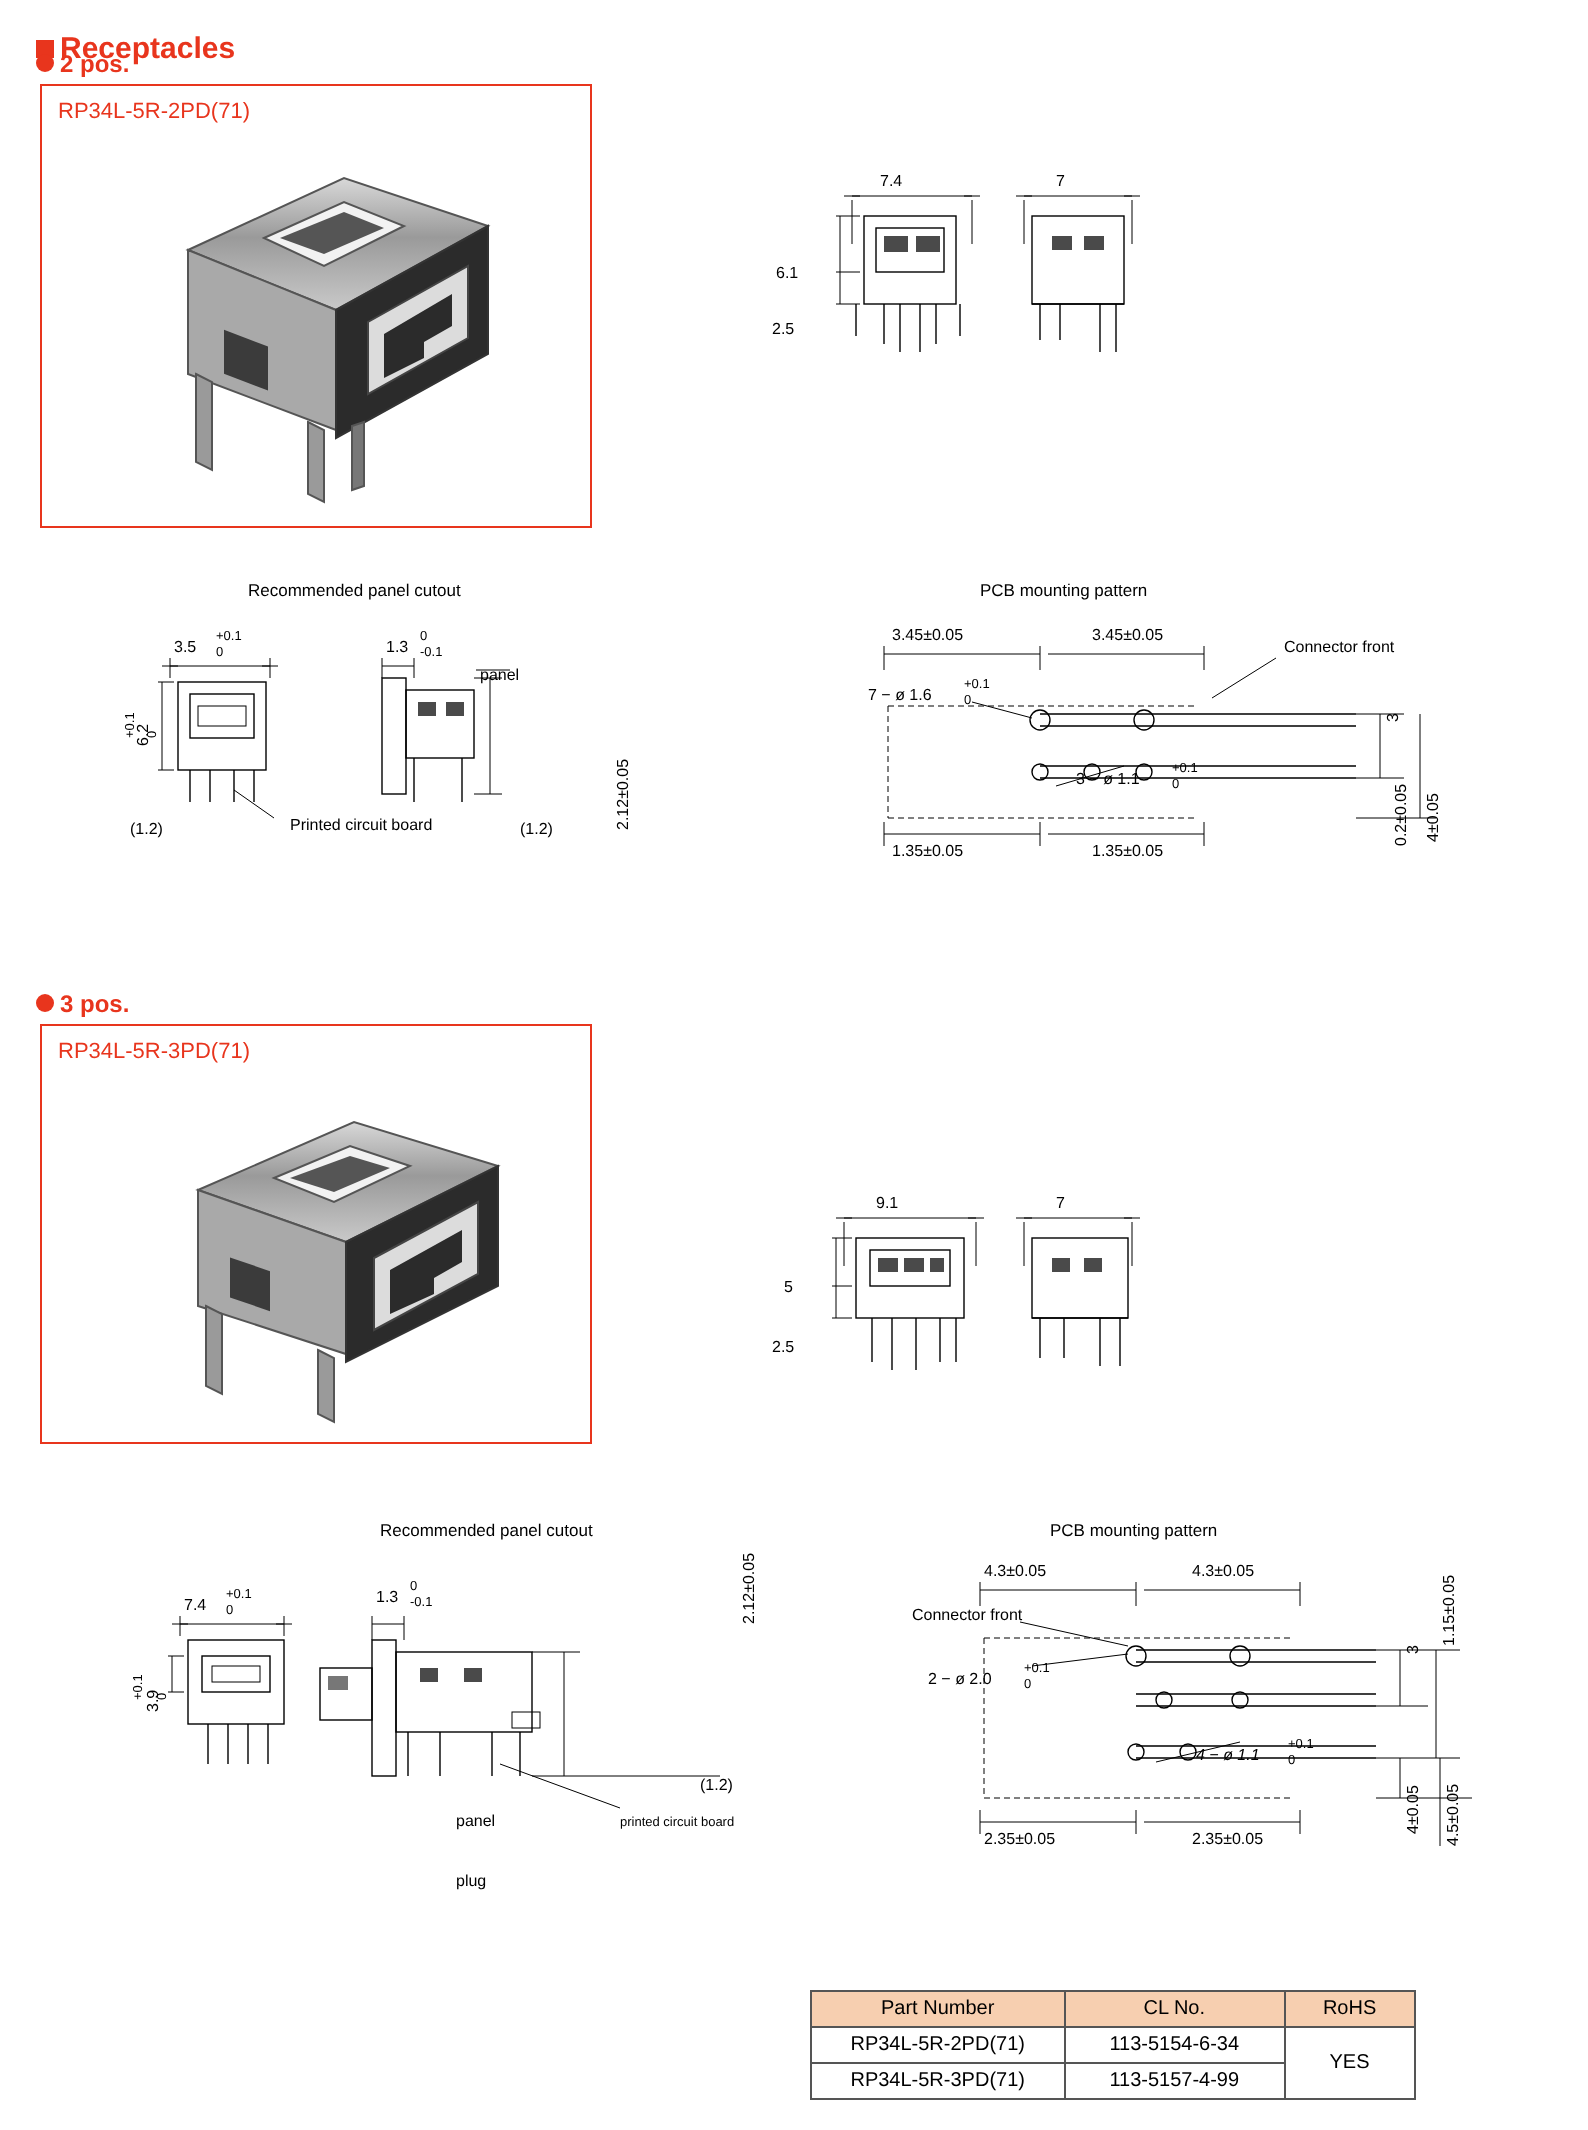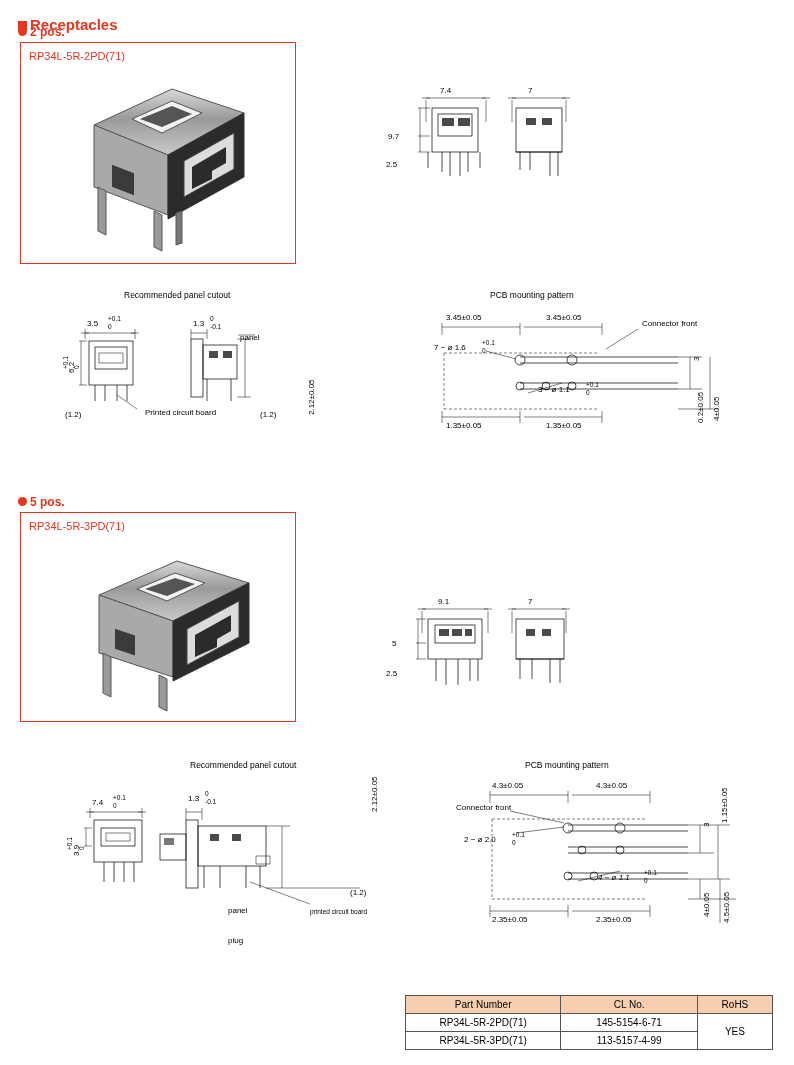--- a/index.html
+++ b/index.html
@@ -104,21 +104,21 @@
     <polygon points="22,104 30,108 30,152 22,148" fill="#9a9a9a" stroke="#555" stroke-width="1"></polygon>
     <polygon points="78,128 86,132 86,168 78,164" fill="#9a9a9a" stroke="#555" stroke-width="1"></polygon>
     <polygon points="100,130 106,128 106,160 100,162" fill="#777" stroke="#555" stroke-width="1"></polygon>
   </svg>
 </div>
 
 <div class="abs" style="left:380px;top:60px;width:300px;height:200px;">
 
   <div class="abs dim" style="left:60px;top:26px;">7.4</div>
   <div class="abs dim" style="left:148px;top:26px;">7</div>
-  <div class="abs dim" style="left:8px;top:72px;">9.7</div>
+  <div class="abs dim" style="left:8px;top:72px;">6.1</div>
   <div class="abs dim" style="left:6px;top:100px;">2.5</div>
 
   <svg class="abs" style="left:0;top:0;" width="300" height="190" viewBox="0 0 300 190">
 
     <g>
 
       <path class="lnt" d="M46,40 L46,62 M106,40 L106,62"></path>
       <path class="lnt" d="M46,38 L106,38"></path>
       <path class="lnt" d="M42,38 L50,38 M102,38 L110,38"></path>
 
@@ -240,21 +240,21 @@
     <path class="lnt" d="M258,52 L282,52 M258,84 L282,84 M258,104 L298,104"></path>
     <path class="lnt" d="M270,52 L270,84"></path>
     <path class="lnt" d="M290,52 L290,104"></path>
 
     <path class="lnt" d="M22,112 L100,112 M104,112 L182,112"></path>
     <path class="lnt" d="M22,106 L22,118 M100,106 L100,118 M182,106 L182,118"></path>
   </svg>
 </div>
 
 <div class="abs pos-title" style="left:18px;top:495px;">
-  <span class="dot"></span><span>5 pos.</span>
+  <span class="dot"></span><span>3 pos.</span>
 </div>
 
 <div class="abs photo-box" style="left:20px;top:512px;width:274px;height:208px;">
   <div class="abs part-label" style="left:8px;top:7px;">RP34L-5R-3PD(71)</div>
   <svg class="abs" style="left:60px;top:42px;" width="185" height="160" viewBox="0 0 185 160">
     <polygon points="18,40 96,6 168,28 92,66" fill="url(#mtl)" stroke="#555" stroke-width="1"></polygon>
     <polygon points="56,34 94,18 124,28 86,46" fill="#f2f2f2" stroke="#555" stroke-width="1"></polygon>
     <polygon points="64,34 94,23 114,29 86,41" fill="#555"></polygon>
     <polygon points="18,40 92,66 92,122 18,98" fill="#a9a9a9" stroke="#555" stroke-width="1"></polygon>
     <rect x="34" y="62" width="20" height="20" fill="#3b3b3b" transform="skewY(19)"></rect>
@@ -395,32 +395,32 @@
     <path class="lnt" d="M250,50 L250,78"></path>
     <path class="lnt" d="M268,50 L268,104"></path>
     <path class="lnt" d="M250,104 L250,124"></path>
     <path class="lnt" d="M270,104 L270,148"></path>
 
     <path class="lnt" d="M40,136 L118,136 M122,136 L200,136"></path>
     <path class="lnt" d="M40,130 L40,142 M118,130 L118,142 M200,130 L200,142"></path>
   </svg>
 </div>
 
-<table class="abs partstbl" style="left:405px;top:995px;width:368px;">
+<table class="abs partstbl" style="left:405px;top:995px;width:303px;">
   <thead>
     <tr>
       <th style="width:160px;">Part Number</th>
       <th style="width:140px;">CL No.</th>
       <th style="width:68px;">RoHS</th>
     </tr>
   </thead>
   <tbody>
     <tr>
       <td>RP34L-5R-2PD(71)</td>
-      <td>145-5154-6-71</td>
+      <td>113-5154-6-34</td>
       <td rowspan="2">YES</td>
     </tr>
     <tr>
       <td>RP34L-5R-3PD(71)</td>
       <td>113-5157-4-99</td>
     </tr>
   </tbody>
 </table>
 
 </body></html>

